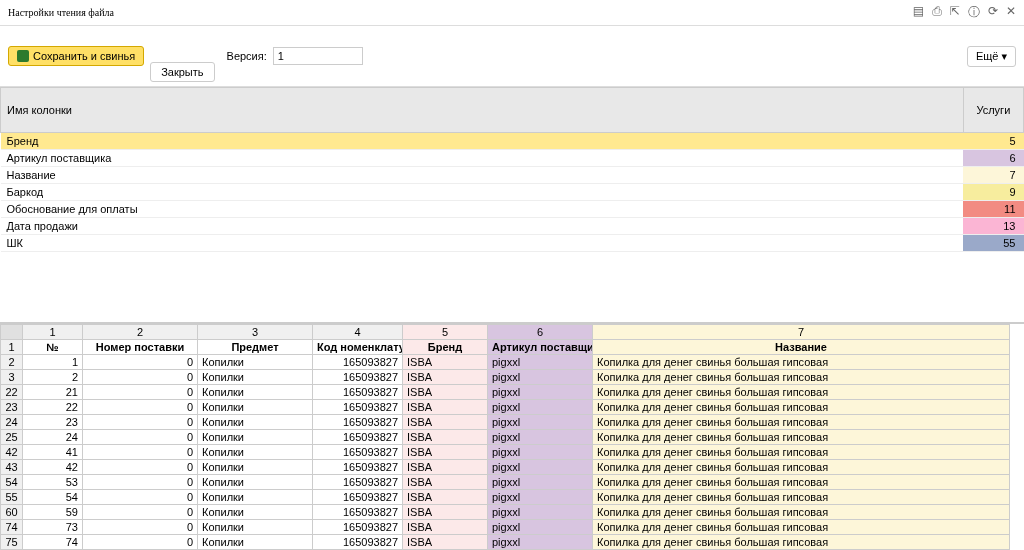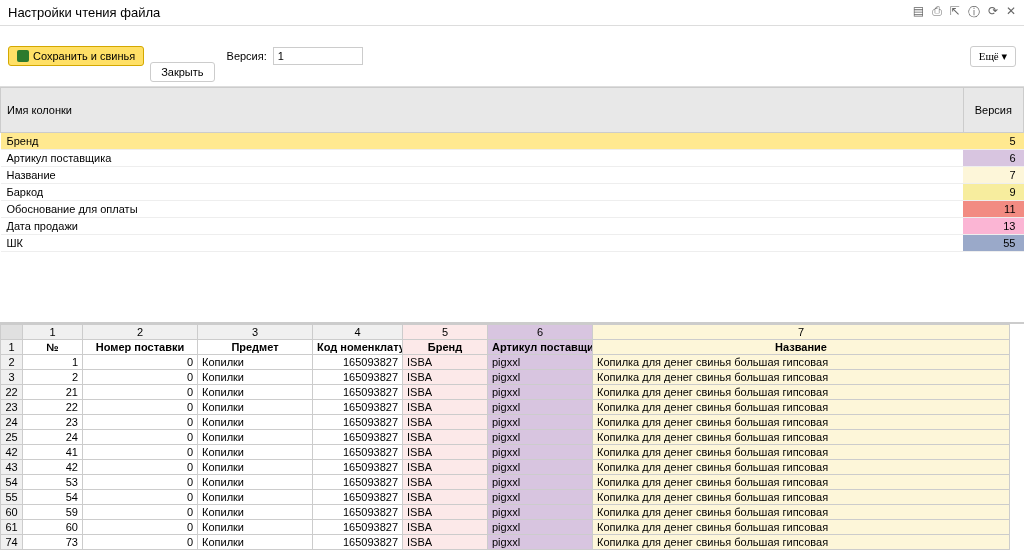--- a/index.html
+++ b/index.html
@@ -1,27 +1,27 @@
 <!DOCTYPE html>
 <html><head>
 <meta charset="utf-8">
 <style>
 * { box-sizing: border-box; margin: 0; padding: 0; }
 body { font-family: Arial, sans-serif; font-size: 11px; background: #fff; width: 1024px; height: 550px; overflow: hidden; display: flex; flex-direction: column; }
 .titlebar { display: flex; align-items: center; padding: 4px 8px; border-bottom: 1px solid #ddd; }
-.titlebar .title { font-size: 13px; font-weight: normal; flex: 1; }
+.titlebar .title { font-size: 10px; font-weight: normal; flex: 1; font-family: Liberation Serif, serif; }
 .titlebar .icons { display: flex; gap: 8px; color: #666; }
 .titlebar .icons span { cursor: pointer; font-size: 12px; }
 .toolbar { display: flex; align-items: center; padding: 4px 8px; gap: 6px; border-bottom: 1px solid #ddd; }
 .btn-primary { background: #ffe066; border: 1px solid #d4a800; border-radius: 3px; padding: 3px 8px; display: flex; align-items: center; gap: 4px; cursor: pointer; font-size: 11px; }
 .btn-primary .disk { width: 12px; height: 12px; background: #2d7a2d; border-radius: 2px; display: inline-block; }
 .btn-secondary { background: #fff; border: 1px solid #ccc; border-radius: 3px; padding: 3px 10px; cursor: pointer; font-size: 11px; margin-top: 32px; }
 .version-label { margin-left: 6px; font-size: 11px; text-align: right; }
 .version-select { border: 1px solid #ccc; padding: 2px 4px; width: 90px; font-size: 11px; }
-.more-btn { margin-left: auto; background: #fff; border: 1px solid #ccc; border-radius: 3px; padding: 3px 8px; cursor: pointer; font-size: 11px; font-family: Liberation Serif, serif; }
+.more-btn { margin-left: auto; background: #fff; border: 1px solid #ccc; border-radius: 3px; padding: 3px 8px; cursor: pointer; font-size: 11px; }
 .middle-wrap { position: relative; flex: 0 0 auto; border-bottom: 1px solid #ccc; }
 .config-table { width: 100%; border-collapse: collapse; font-size: 11px; }
 .config-table th { background: #e8e8e8; border: 1px solid #ccc; padding: 16px 6px; text-align: left; font-weight: normal; }
 .config-table th.num { width: 60px; text-align: center; }
 .config-table td { border-bottom: 1px solid #eee; padding: 2px 6px; height: 15px; }
 .config-table td.num { text-align: right; padding-right: 8px; font-size: 11px; }
 .config-table tr.selected td { background: #ffe990; }
 .config-table tr.selected td.num { background: #ffe990; }
 .blank-area { height: 70px; }
 .sheet-wrap { flex: 1; overflow: hidden; position: relative; display: flex; flex-direction: column; border-top: 1px solid #ccc; }
@@ -64,21 +64,21 @@
   <span class="version-label">Версия:</span>
   <input class="version-select" value="1" style="">
   <button class="more-btn">Ещё ▾</button>
 </div>
 
 <div class="middle-wrap">
   <table class="config-table">
     <thead>
       <tr>
         <th>Имя колонки</th>
-        <th class="num">Версия</th>
+        <th class="num">Услуги</th>
       </tr>
     </thead>
     <tbody id="config-body">
         <tr class="selected">
           <td>Бренд</td>
           <td class="num">5</td>
         </tr>
         <tr>
           <td>Артикул поставщика</td>
           <td class="num" style="background: rgb(216, 197, 224);">6</td>
@@ -248,30 +248,20 @@
             <th class="rowhead">60</th>
             <td class="r">59</td>
             <td class="r">0</td>
             <td class="">Копилки</td>
             <td class="r">165093827</td>
             <td class="brandcol">ISBA</td>
             <td class="artcol">pigxxl</td>
             <td class="namecol">Копилка для денег свинья большая гипсовая</td>
           </tr>
           <tr>
-            <th class="rowhead">61</th>
-            <td class="r">60</td>
-            <td class="r">0</td>
-            <td class="">Копилки</td>
-            <td class="r">165093827</td>
-            <td class="brandcol">ISBA</td>
-            <td class="artcol">pigxxl</td>
-            <td class="namecol">Копилка для денег свинья большая гипсовая</td>
-          </tr>
-          <tr>
             <th class="rowhead">74</th>
             <td class="r">73</td>
             <td class="r">0</td>
             <td class="">Копилки</td>
             <td class="r">165093827</td>
             <td class="brandcol">ISBA</td>
             <td class="artcol">pigxxl</td>
             <td class="namecol">Копилка для денег свинья большая гипсовая</td>
           </tr>
           <tr>

